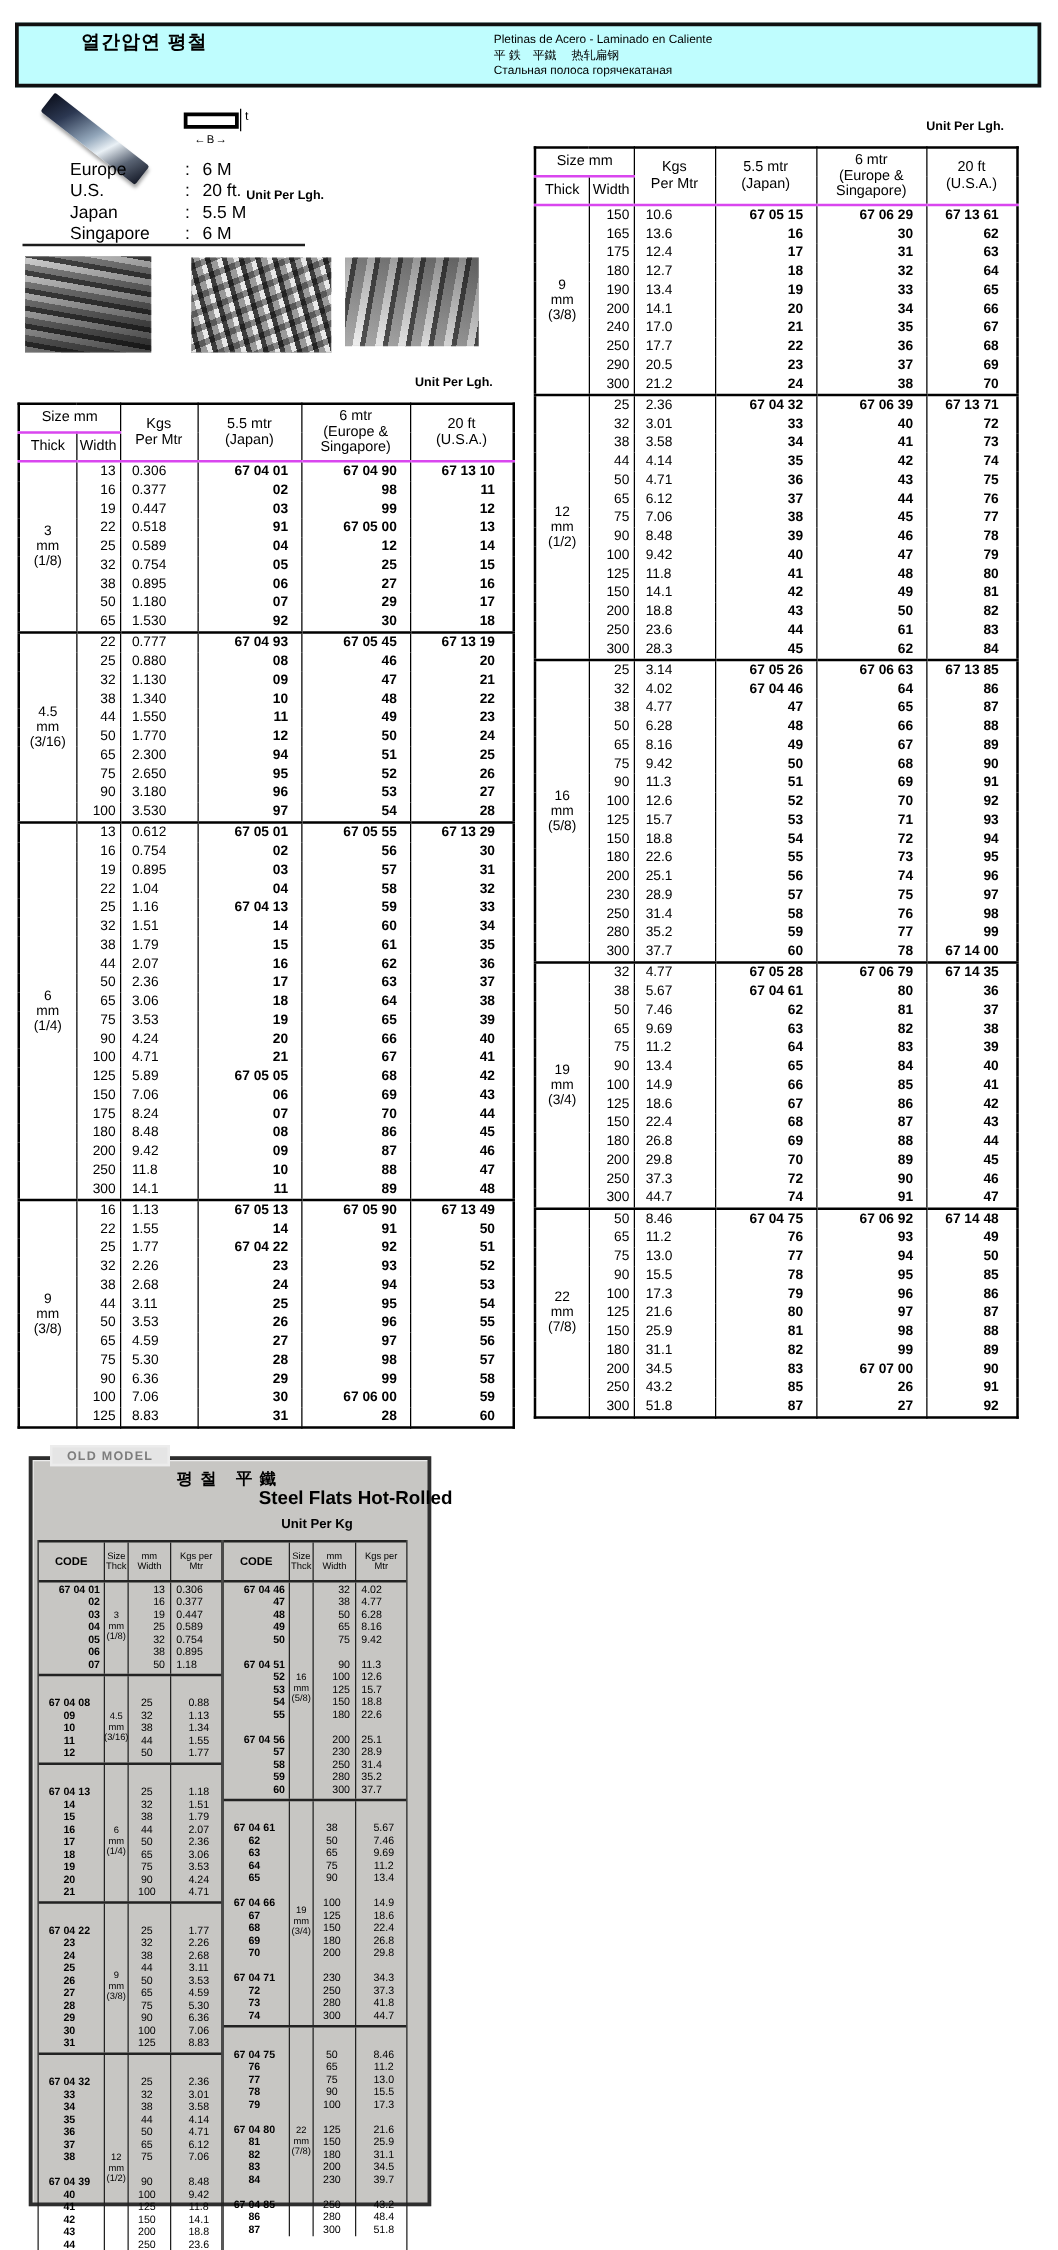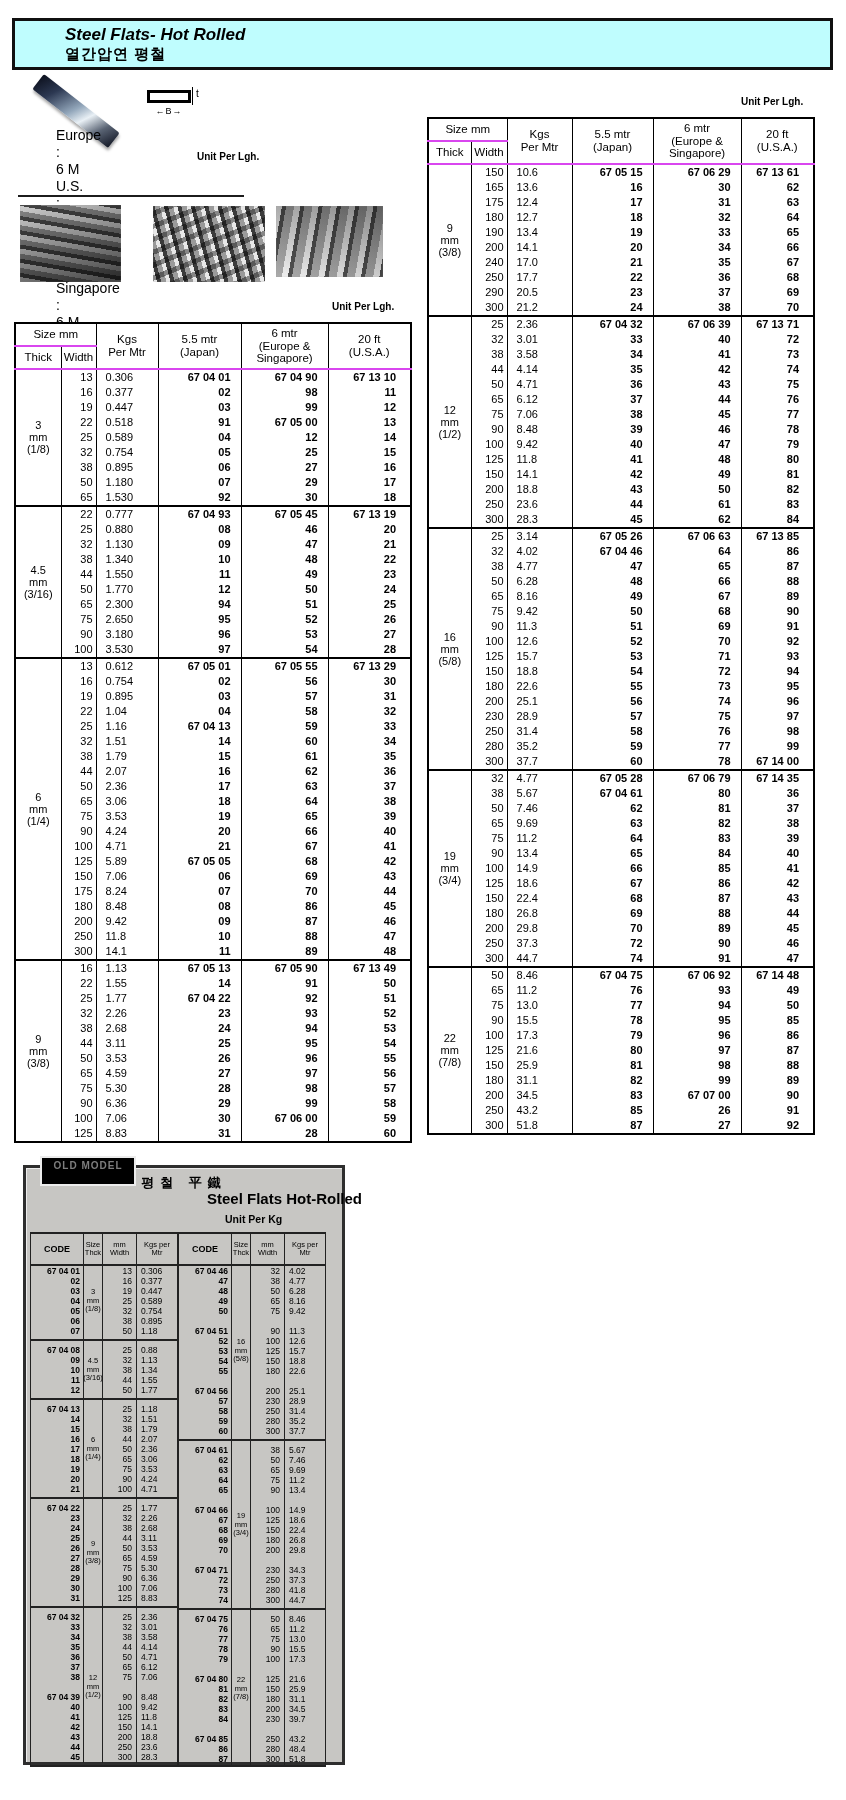--- a/index.html
+++ b/index.html
@@ -20,21 +20,21 @@
            background:linear-gradient(115deg,#0c101d 0%,#2c3852 22%,#93a7bb 48%,#e9f0f5 62%,#5a6474 80%,#141927 100%);
            box-shadow:2px 2px 3px rgba(0,0,0,.35);}
   .spec-rect{position:absolute;left:147px;top:90px;width:44px;height:13px;background:#fff;
              border:3px solid #000;box-sizing:border-box;}
   .t-label{position:absolute;left:196px;top:88px;font-size:10px;}
   .t-tick{position:absolute;left:192px;top:87px;width:1px;height:18px;background:#000;}
   .b-arrow{position:absolute;left:140px;top:106px;width:58px;text-align:center;font-size:9px;letter-spacing:1px;}
 
   
   .lengths{position:absolute;left:56px;top:127px;font-size:14px;line-height:17px;}
-  .lrow{display:flex;flex-direction:column;}
+  .lrow{display:flex;}
   .llab{width:92px;}
   .lcol{width:14px;}
   .unit-note{position:absolute;left:197px;top:151px;font-size:10px;font-weight:bold;}
   .len-divider{position:absolute;left:18px;top:195px;width:226px;height:2px;background:#1c1c1c;}
 
   
   .photo{position:absolute;box-shadow:0 0 1px #999 inset;}
   #photo1{left:20px;top:205px;width:101px;height:77px;
     background:repeating-linear-gradient(10deg,#d9d9d9 0 5px,#474747 5px 9px,#8c8c8c 9px 14px),
                linear-gradient(160deg,#f2f2f2,#4d4d4d);background-blend-mode:multiply;}
@@ -63,21 +63,21 @@
   .mt tr.st td{border-top:2px solid #000;}
   .mt td.thick{text-align:center;font-size:11px;line-height:12px;vertical-align:middle;}
   .mt td.w{text-align:right;padding-right:3px;}
   .mt td.k{text-align:left;padding-left:9px;}
   .mt td.c{text-align:right;padding-right:10px;font-weight:bold;}
   .mt td.c20{padding-right:14px;}
 
   
   .old-box{position:absolute;left:23px;top:1165px;width:322px;height:600px;background:#c7c6c3;
            border:3px solid #2e2e2e;box-sizing:border-box;box-shadow:inset 1px 1px 0 #ececec;}
-  .old-tab{position:absolute;left:40px;top:1156px;width:96px;height:30px;background:#000000;
+  .old-tab{position:absolute;left:40px;top:1156px;width:96px;height:17px;background:#e5e5e5;
            border:2px solid #ececec;color:#7d7d7d;font-weight:bold;font-size:10px;
            text-align:center;line-height:15px;letter-spacing:1px;box-sizing:border-box;}
   .old-title-kr{position:absolute;left:23px;top:1174px;width:322px;text-align:center;
                 font-weight:bold;font-size:13px;letter-spacing:6px;}
   .old-title-en{position:absolute;left:40px;top:1190px;width:322px;text-align:right;
                 font-weight:bold;font-size:15px;}
   .old-unit{position:absolute;left:225px;top:1213px;width:100px;font-weight:bold;font-size:10.5px;}
 
   .old-tables{position:absolute;left:30px;top:1232px;display:flex;}
   .osub{border-left:1px solid #222;border-right:1px solid #222;border-bottom:2px solid #222;}
@@ -93,29 +93,33 @@
   .oc.wid,.ohc.wid{width:34px;border-right:1px solid #222;}
   .oc.kgs,.ohc.kgs{width:40px;}
   .or{height:10px;line-height:10px;font-size:8.5px;white-space:nowrap;}
   .oc.code .or{text-align:right;padding-right:3px;font-weight:bold;}
   .oc.wid .or{text-align:right;padding-right:4px;}
   .oc.kgs .or{text-align:left;padding-left:4px;}
   .oc.thck{justify-content:center;align-items:center;}
   .lab{font-size:7.5px;line-height:8.5px;text-align:center;}
   .osub .ob .oc{padding-bottom:3px;}
   .osub .ob:last-child .oc{padding-bottom:1px;}
-  .osub .ob.sep .oc{padding-top:4px;}
+  .osub .ob.sep .oc{padding-top:16px;align-items:center;}
 </style>
 </head>
 <body>
 
 <div class="banner">
   <div class="banner-left">
-    <div class="title-en">Steel Flats- Hot Rolled</div>
     <div class="title-kr">열간압연 평철</div>
+  </div>
+  <div class="banner-right">
+    <div>Pletinas de Acero - Laminado en Caliente</div>
+    <div>平 鉄　平鐵　 热轧扁钢</div>
+    <div>Стальная полоса горячекатаная</div>
   </div>
 </div>
 
 <div class="flatbar"></div>
 <div class="spec-rect"></div>
 <div class="t-tick"></div>
 <div class="t-label">t</div>
 <div class="b-arrow">←B→</div>
 
 <div class="lengths" id="lengths">

